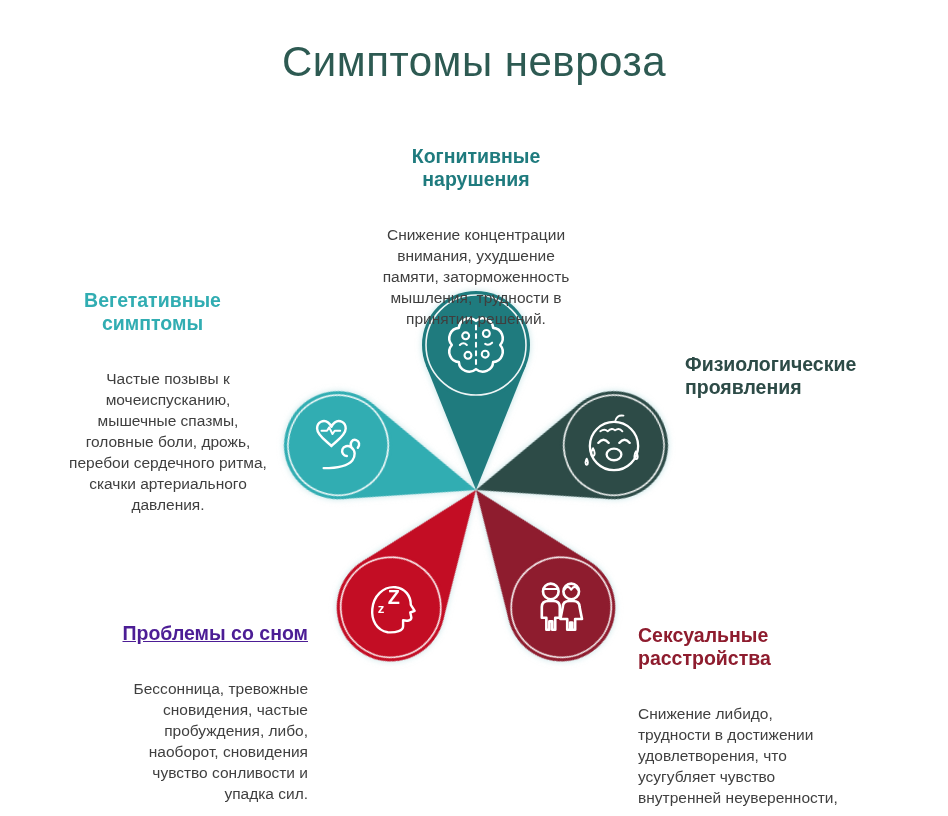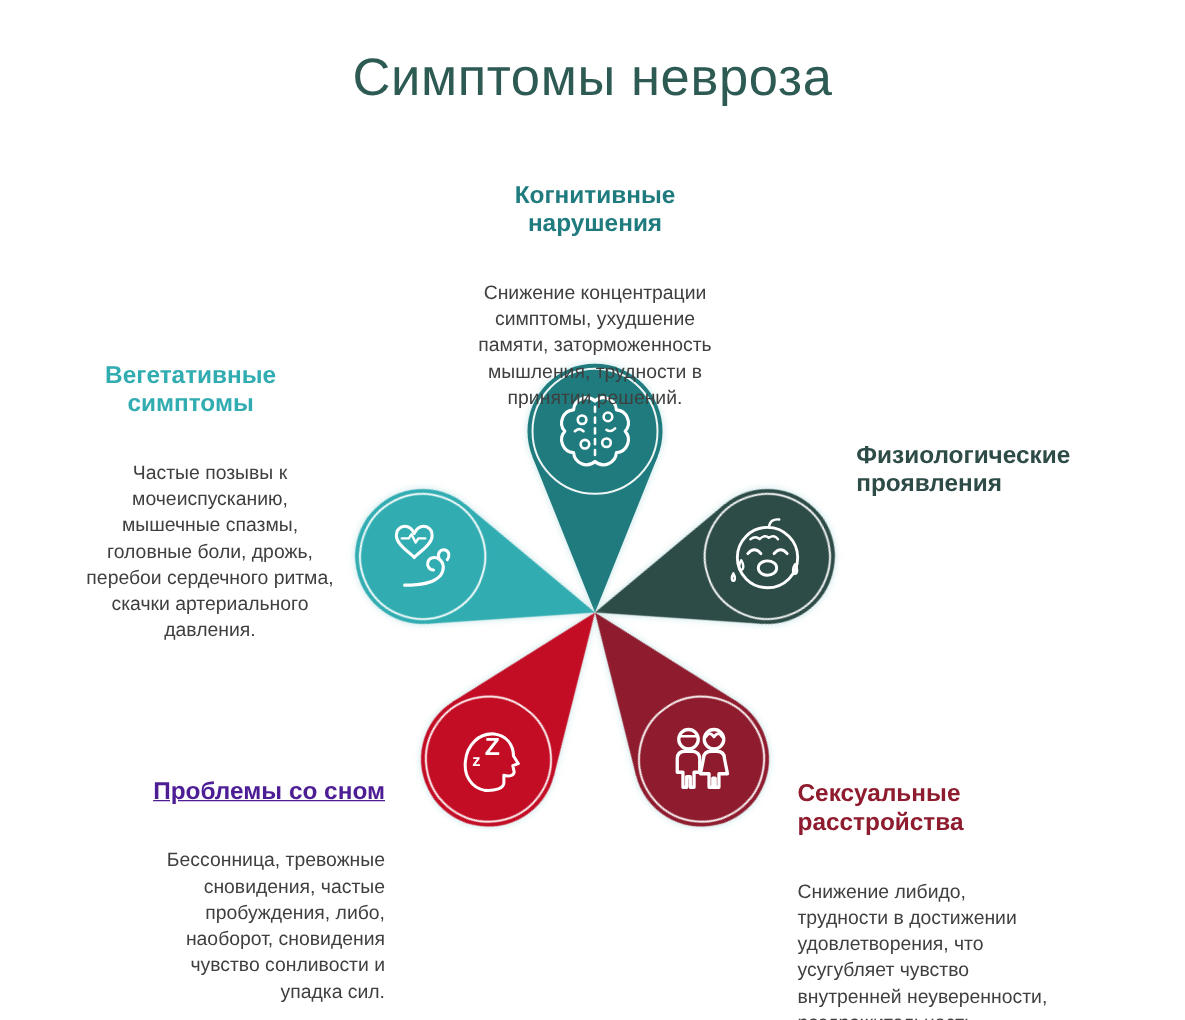--- a/index.html
+++ b/index.html
@@ -108,21 +108,21 @@
       <path class="thin" d="M3,-14.5 Q5.5,-19 8.5,-14.5 Q11.5,-19 14,-14.5"></path>
       <path d="M-16,9 L-16,0 C-16,-4 -13,-5 -10.5,-5 L-6.5,-5 C-4,-5 -1,-4 -1,0 L-1,9 L-4.8,9 L-4.8,19 L-7.3,19 L-7.3,12 L-9.7,12 L-9.7,19 L-12.2,19 L-12.2,9 Z"></path>
       <path d="M1.5,0 C1.5,-4 4.5,-5 7,-5 L10,-5 C12.5,-5 15.5,-4 15.5,0 L17.5,10 L11.8,10 L11.8,19 L9.3,19 L9.3,13 L7.7,13 L7.7,19 L5.2,19 L5.2,10 L-0.5,10 Z"></path>
     </g>
   </svg>
 
   <div class="block b-cognitive">
     <h2 style="color: rgb(31, 123, 126);">Когнитивные
 нарушения</h2>
     <p>Снижение концентрации
-симптомы, ухудшение
+внимания, ухудшение
 памяти, заторможенность
 мышления, трудности в
 принятии решений.</p>
   </div>
 
   <div class="block b-vegetative">
     <h2 style="color: rgb(49, 173, 178);">Вегетативные
 симптомы</h2>
     <p>Частые позывы к
 мочеиспусканию,

